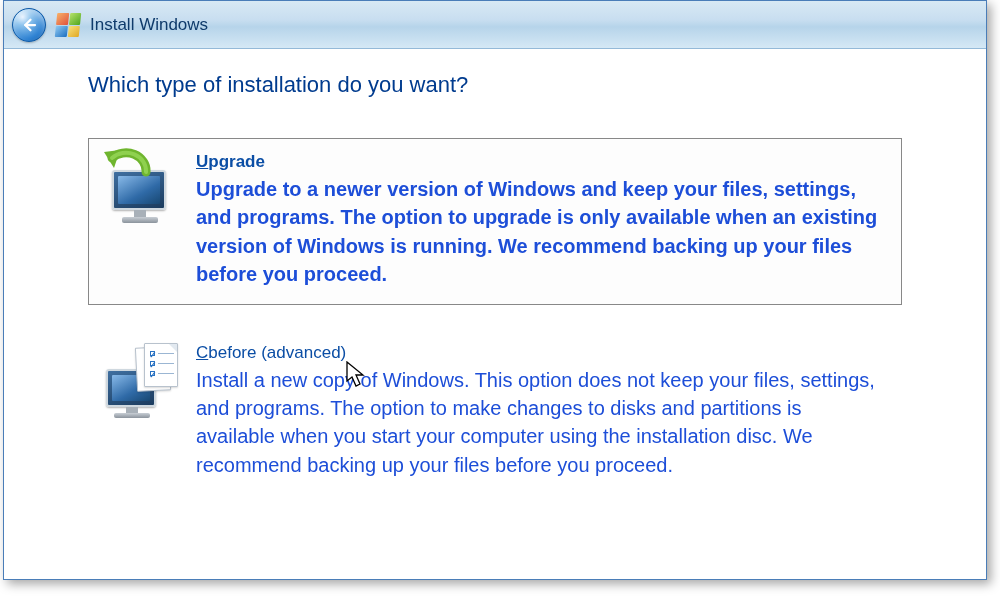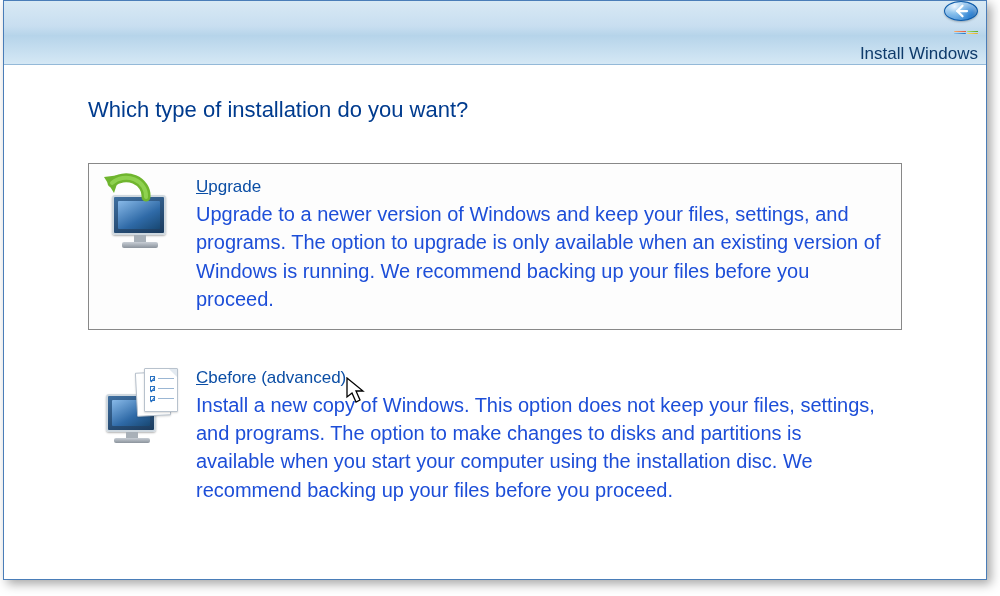--- a/index.html
+++ b/index.html
@@ -14,29 +14,28 @@
       width: 984px;
       height: 580px;
       margin: 0 0 0 3px;
       border: 1px solid #4a7db8;
       background: #fff;
       box-shadow: 4px 4px 10px rgba(0,0,0,0.35);
       display: flex;
       flex-direction: column;
     }
     .titlebar {
-      height: 64px;
+      height: 48px;
       background: linear-gradient(to bottom,
         #d8e9f4 0%, #c8def0 40%, #b6d4ea 55%, #d5e8f5 100%);
       display: flex;
-      align-items: flex-end;
+      align-items: center;
       padding: 0 8px;
       gap: 10px;
       border-bottom: 1px solid #94b9d8;
-      flex-direction: column;
     }
     .back-btn {
       width: 34px; height: 34px;
       border-radius: 50%;
       background: radial-gradient(circle at 30% 25%, #e8f3ff 0%, #8ec4ee 25%, #2a7fd1 70%, #0b4f97 100%);
       border: 1px solid #0d5aa7;
       box-shadow: inset 0 4px 6px rgba(255,255,255,0.5), 0 1px 2px rgba(0,0,0,0.25);
       display: flex; align-items: center; justify-content: center;
       cursor: pointer;
     }
@@ -54,41 +53,42 @@
     .wl-g { background: linear-gradient(135deg,#b6e26b,#4fa61f); }
     .wl-b { background: linear-gradient(135deg,#8fc9f2,#1b6fc1); }
     .wl-y { background: linear-gradient(135deg,#f8e07b,#e0a823); }
     .title-text {
       font-size: 17px;
       color: #0f3b6b;
       font-weight: 400;
     }
     .content {
       flex: 1;
-      padding: 32px 84px 16px 84px;
+      padding: 23px 84px 16px 84px;
       background: #fff;
       position: relative;
     }
     .heading {
       font-size: 22px;
       color: #003b8e;
       font-weight: 400;
       margin-bottom: 40px;
     }
     .option {
       display: flex;
       gap: 22px;
       padding: 14px 16px 16px 16px;
       align-items: flex-start;
       cursor: pointer;
     }
     .option.selected {
       border: 1px solid #888;
       padding: 13px 15px 15px 15px;
       background: #fdfdfd;
+      font-weight: bold;
     }
     .option + .option { margin-top: 24px; }
     .option-icon {
       width: 70px;
       flex: 0 0 70px;
       height: 70px;
       position: relative;
     }
     .option-text { flex: 1; }
     .option-title {

